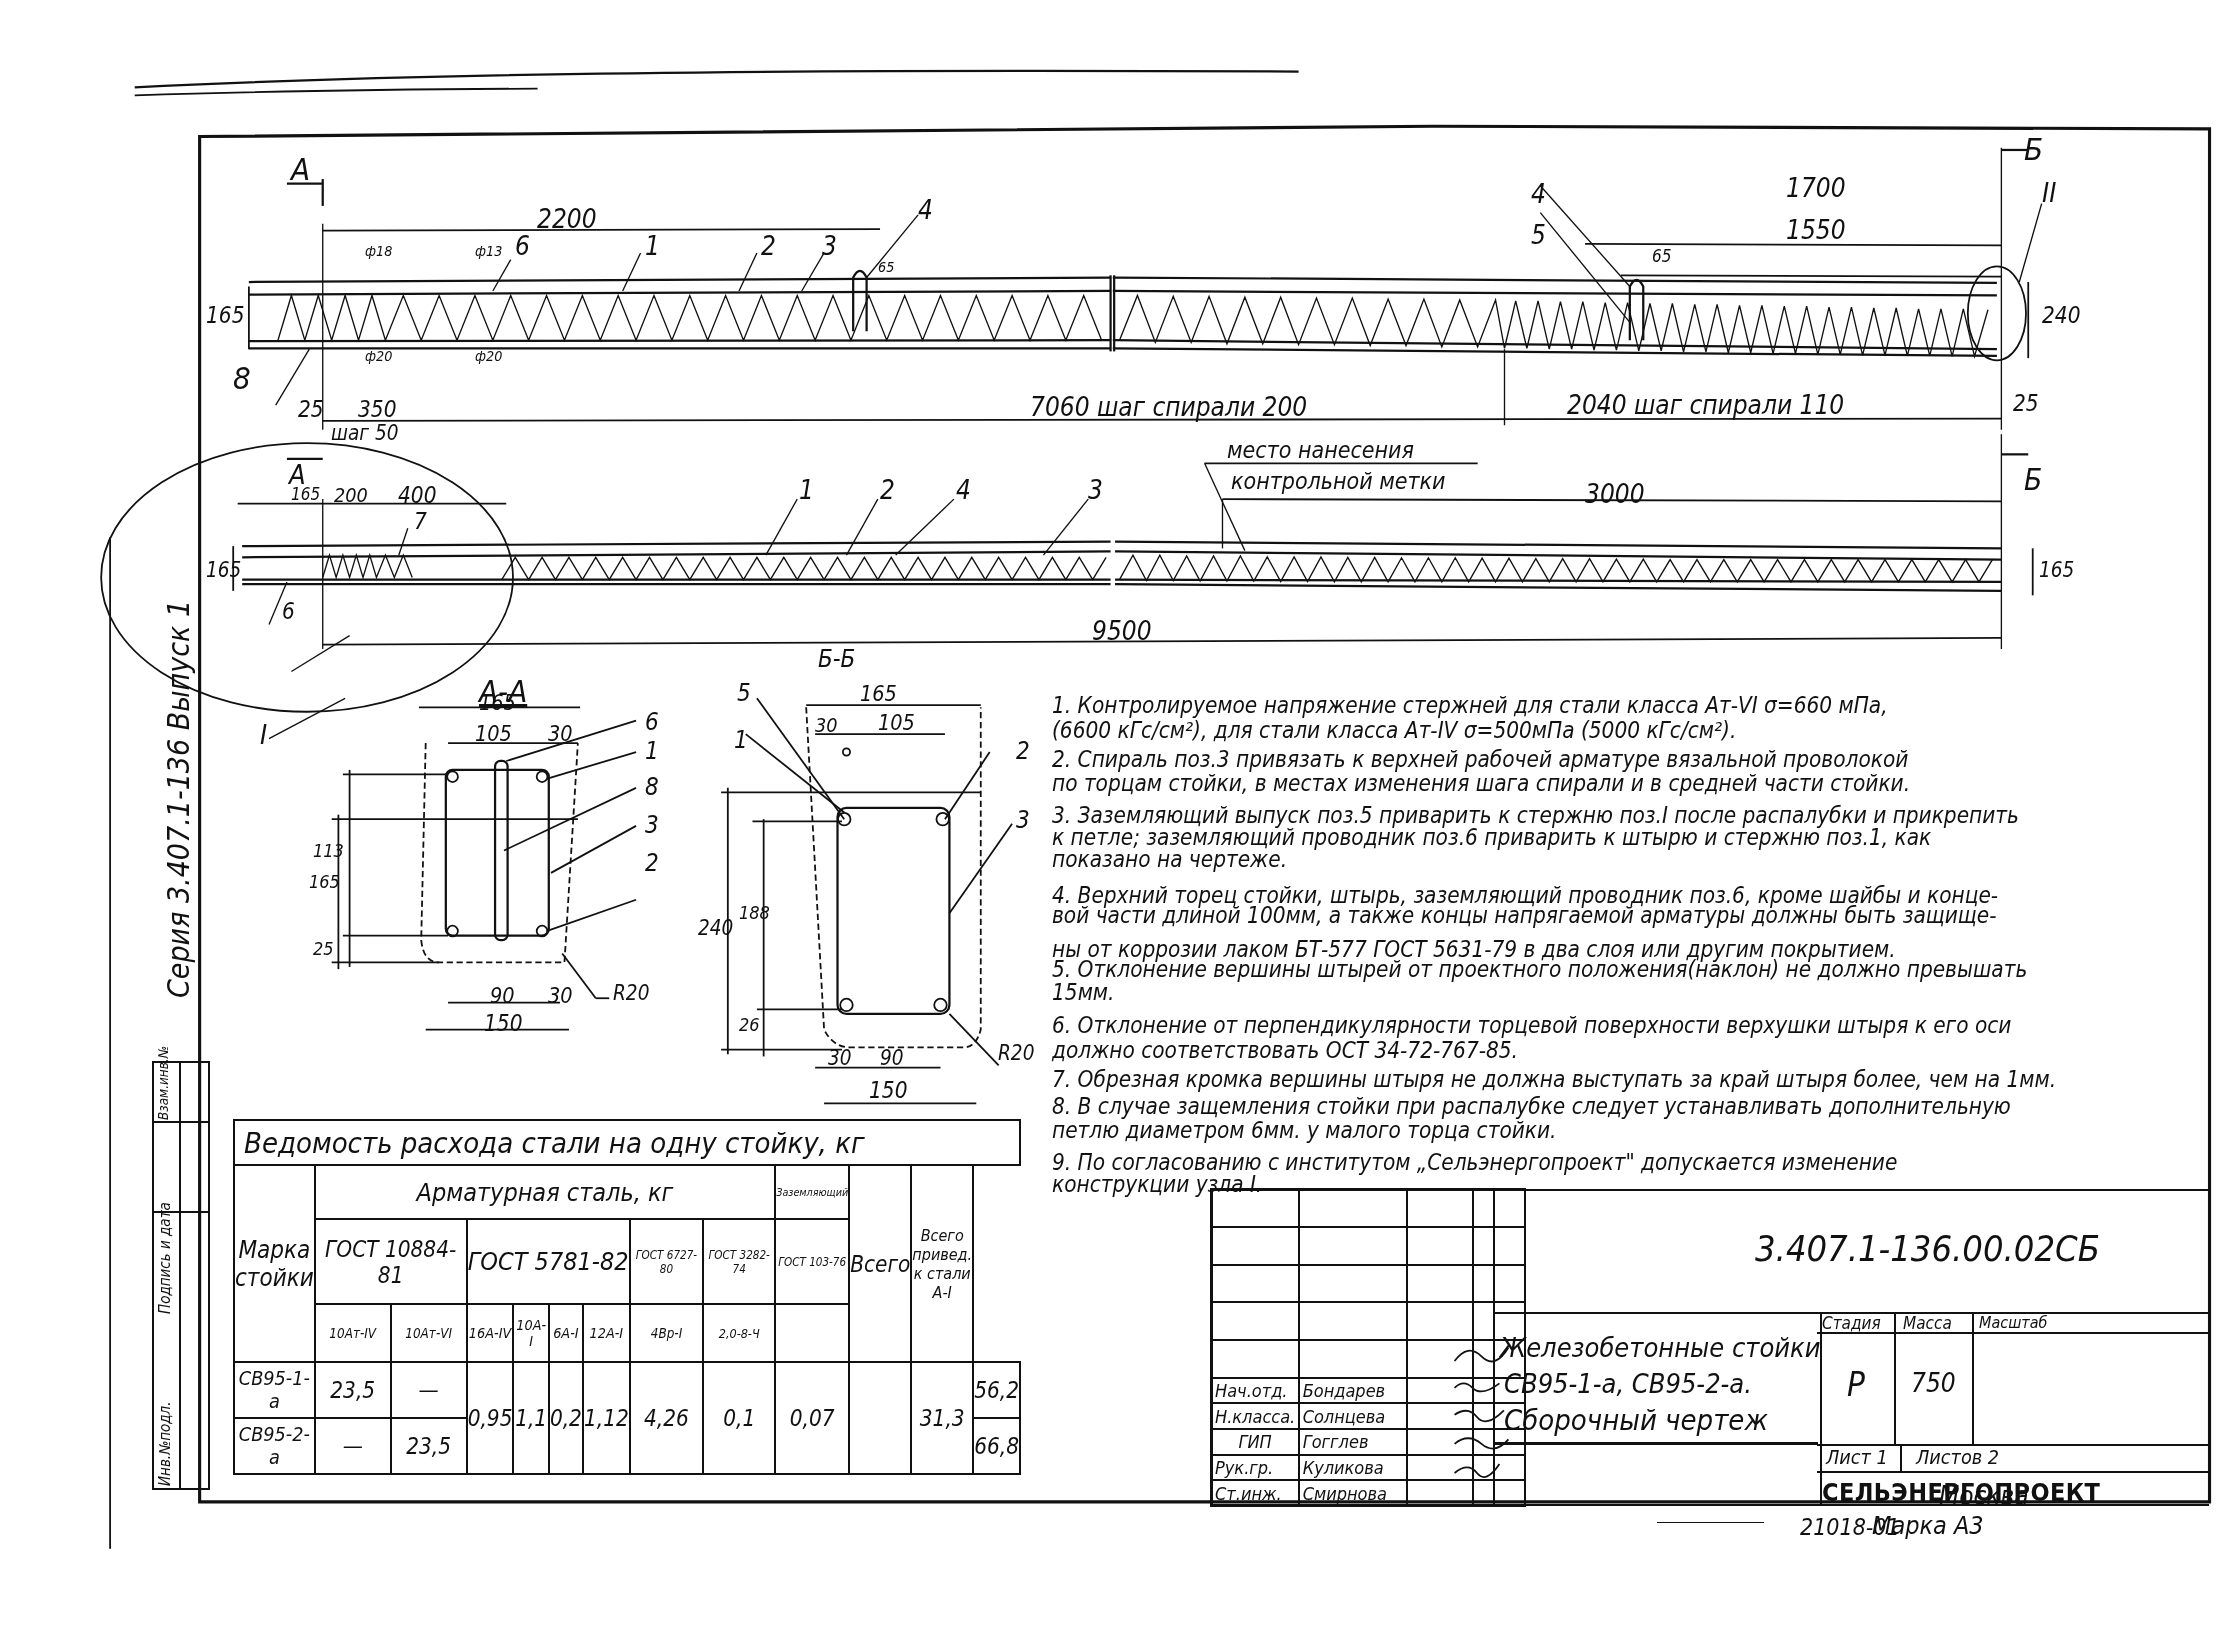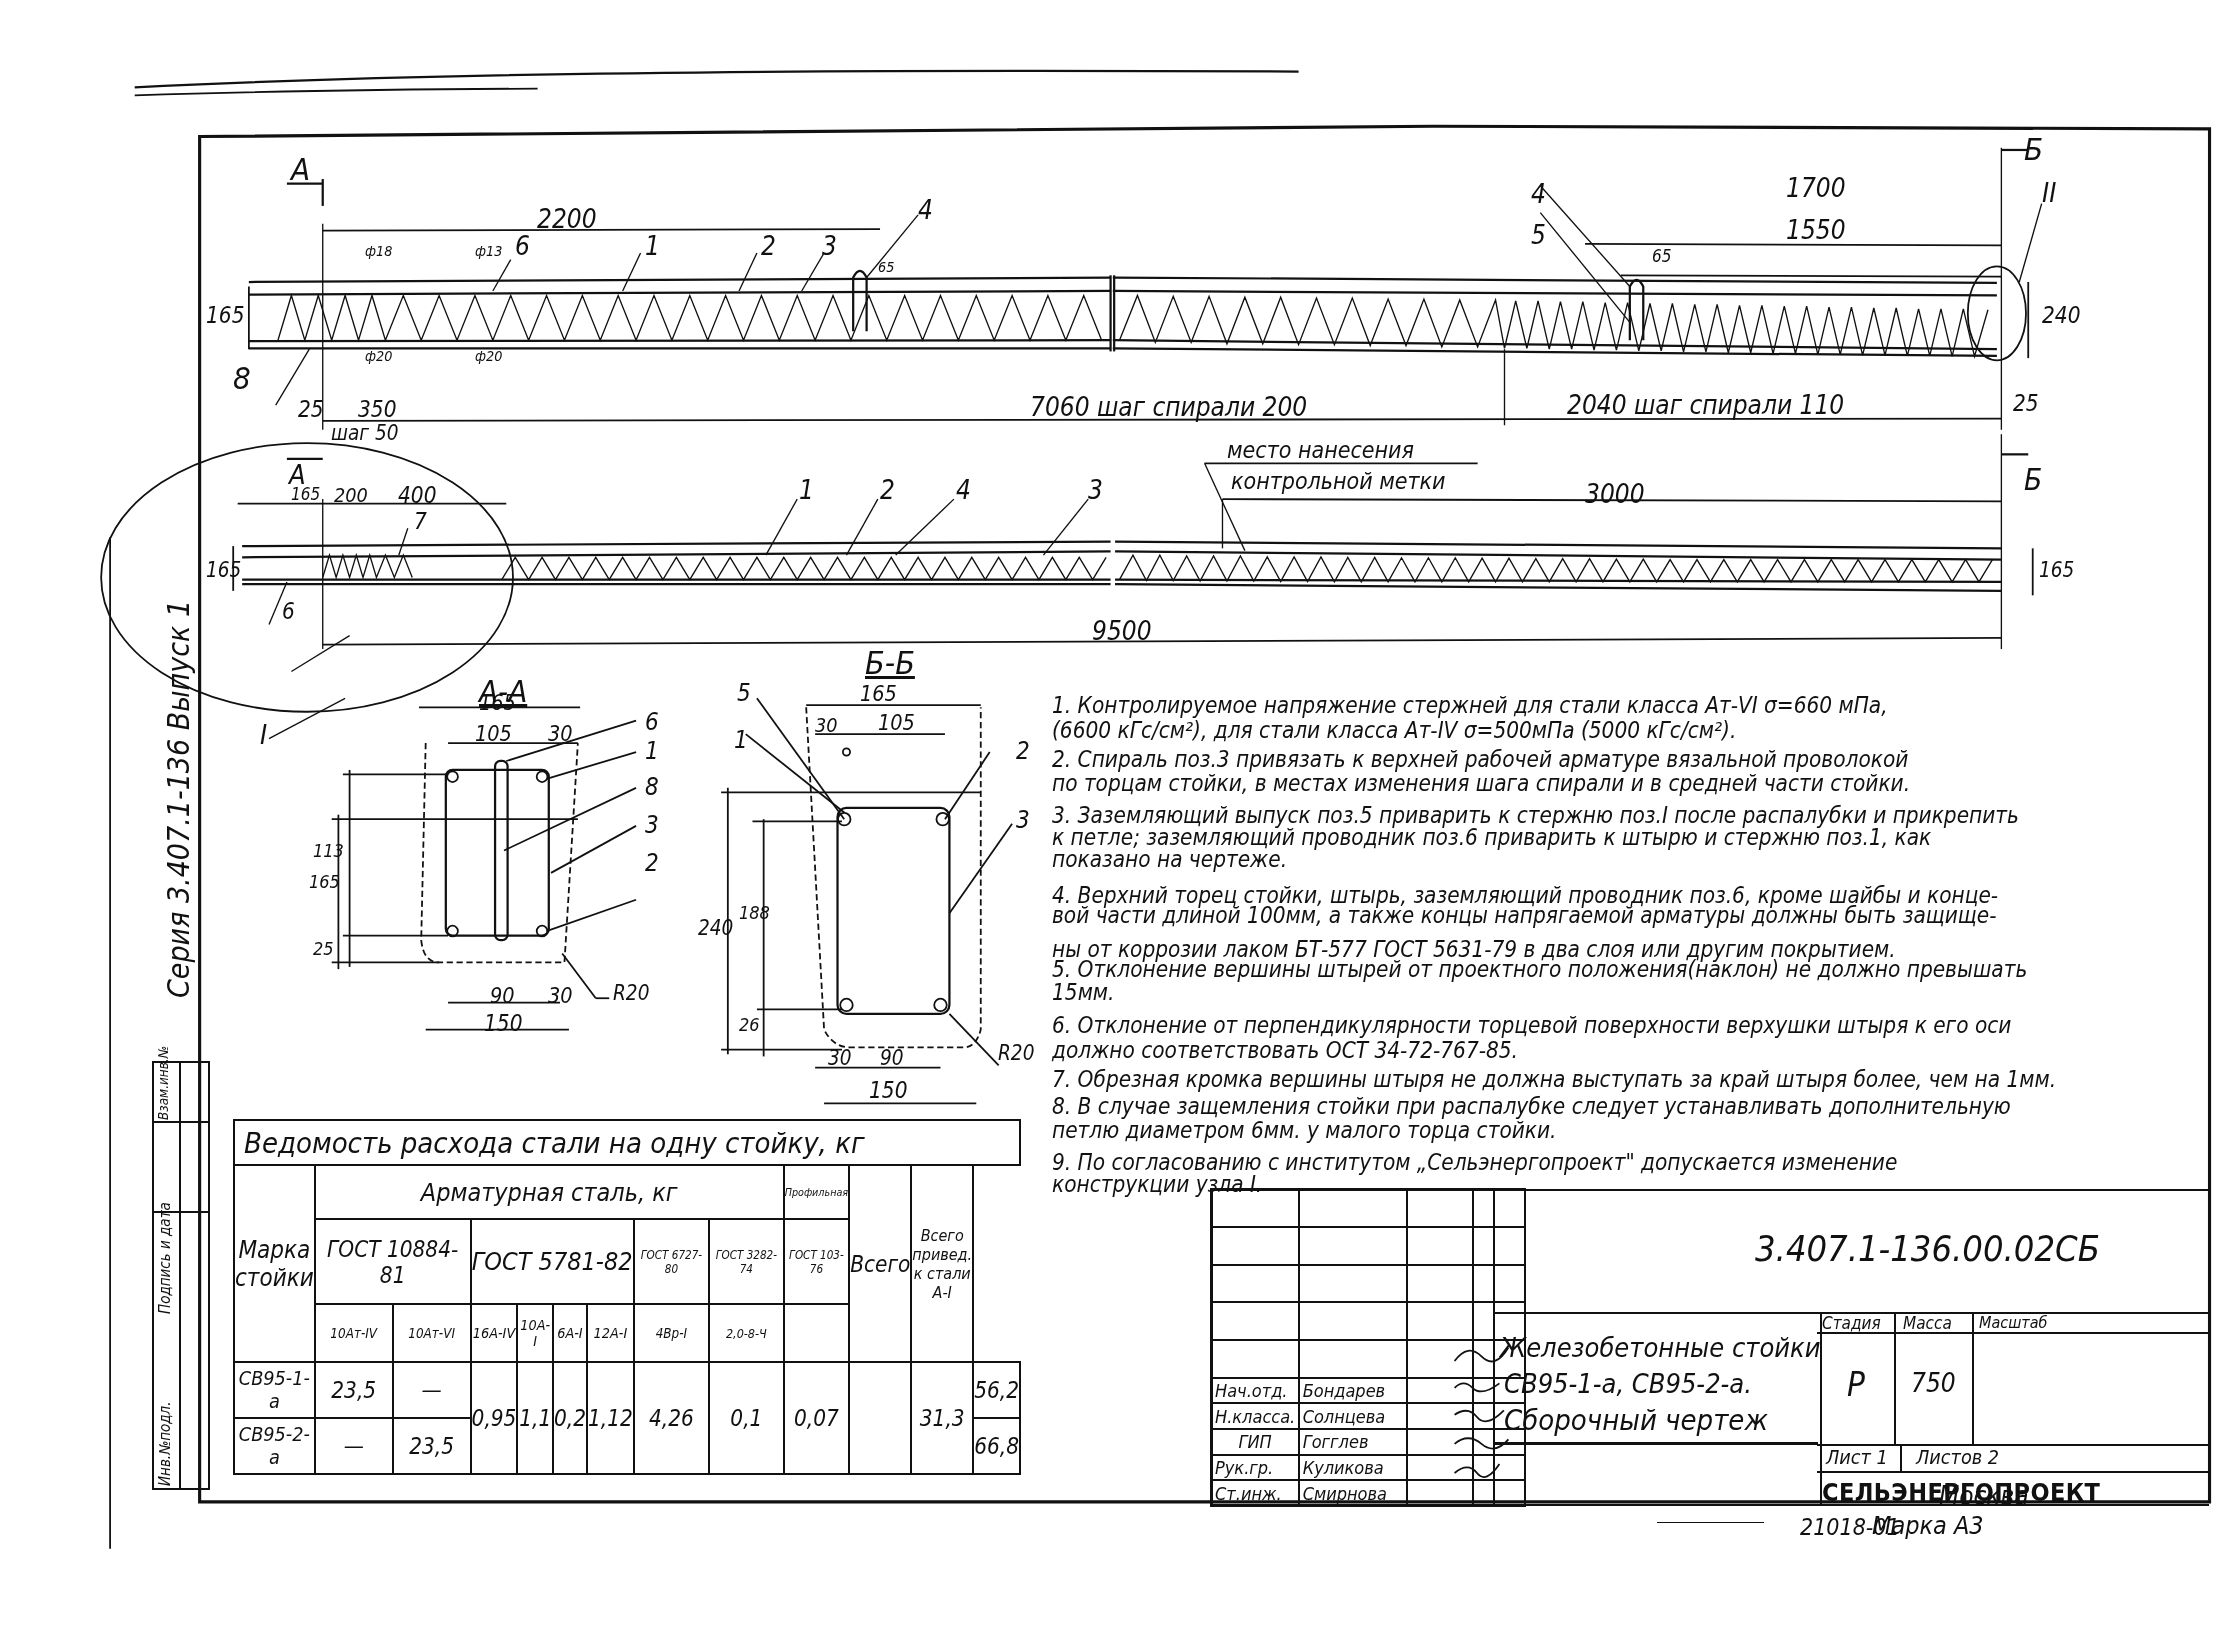--- a/index.html
+++ b/index.html
@@ -238,21 +238,21 @@
 <div class="t" style="left:490px;top:985px;font-size:21.5px;">90</div>
 <div class="t" style="left:548px;top:985px;font-size:21.5px;">30</div>
 <div class="t" style="left:484px;top:1012px;font-size:22.4px;">150</div>
 <div class="t" style="left:613px;top:983px;font-size:20.6px;">R20</div>
 <div class="t" style="left:645px;top:710px;font-size:24px;">6</div>
 <div class="t" style="left:645px;top:739px;font-size:24px;">1</div>
 <div class="t" style="left:645px;top:775px;font-size:24px;">8</div>
 <div class="t" style="left:645px;top:813px;font-size:24px;">3</div>
 <div class="t" style="left:645px;top:851px;font-size:24px;">2</div>
 
-<div class="t" style="left:865px;top:647px;font-size:32px;text-decoration:underline;">Б-Б</div>
+<div class="t" style="left:818px;top:647px;font-size:24px;">Б-Б</div>
 <div class="t" style="left:860px;top:683px;font-size:21.5px;">165</div>
 <div class="t" style="left:815px;top:716px;font-size:19.7px;">30</div>
 <div class="t" style="left:878px;top:712px;font-size:21.5px;">105</div>
 <div class="t" style="left:698px;top:918px;font-size:20.6px;">240</div>
 <div class="t" style="left:739px;top:904px;font-size:18px;">188</div>
 <div class="t" style="left:739px;top:1016px;font-size:18px;">26</div>
 <div class="t" style="left:828px;top:1048px;font-size:20.6px;">30</div>
 <div class="t" style="left:880px;top:1048px;font-size:20.6px;">90</div>
 <div class="t" style="left:869px;top:1079px;font-size:22.4px;">150</div>
 <div class="t" style="left:998px;top:1043px;font-size:20.6px;">R20</div>
@@ -284,21 +284,21 @@
 </div>
 
 <table class="steel" style="left:233px;top:1119px;width:788px;">
   <tbody>
       <tr style="height:45px;">
     <td colspan="14" style="text-align:left;padding-left:9px;font-size:29px;">Ведомость расхода стали на одну стойку, кг</td>
   </tr>
   <tr style="height:54px;">
     <td rowspan="3" style="width:67px;white-space:normal;font-size:24px;">Марка стойки</td>
     <td colspan="8" style="font-size:25px;">Арматурная сталь, кг</td>
-    <td style="font-size:10.7px;white-space:normal;width:34px;">Профильная</td>
+    <td style="font-size:10.7px;white-space:normal;width:34px;">Заземляющий</td>
     <td rowspan="3" style="width:40px;font-size:22.4px;">Всего</td>
     <td rowspan="3" style="width:49px;white-space:normal;font-size:16px;">Всего привед. к стали А-I</td>
   </tr>
   <tr style="height:85px;">
     <td colspan="2" style="white-space:normal;">ГОСТ 10884-81</td>
     <td colspan="4" style="white-space:normal;font-size:25px;">ГОСТ 5781-82</td>
     <td style="white-space:normal;font-size:11.6px;">ГОСТ 6727-80</td>
     <td style="white-space:normal;font-size:11.6px;">ГОСТ 3282-74</td>
     <td style="white-space:normal;font-size:11.6px;">ГОСТ 103-76</td>
   </tr>

